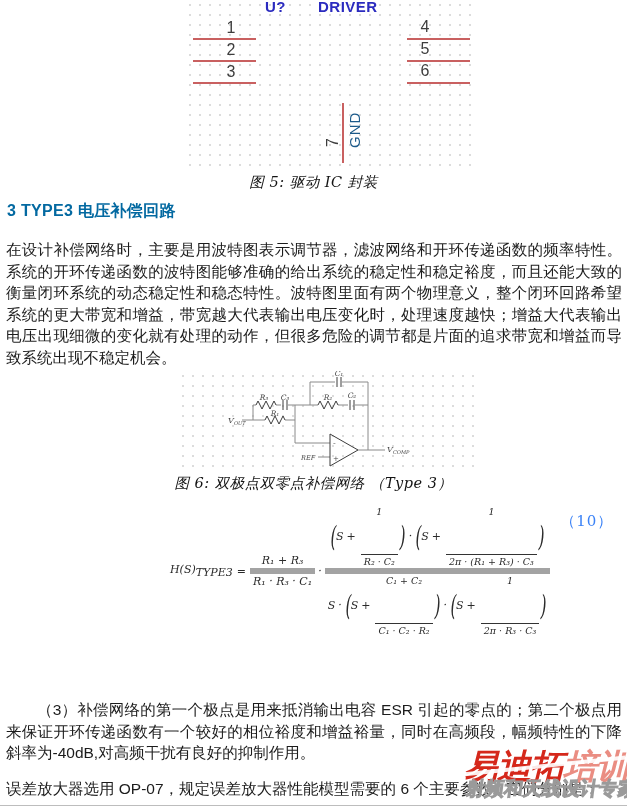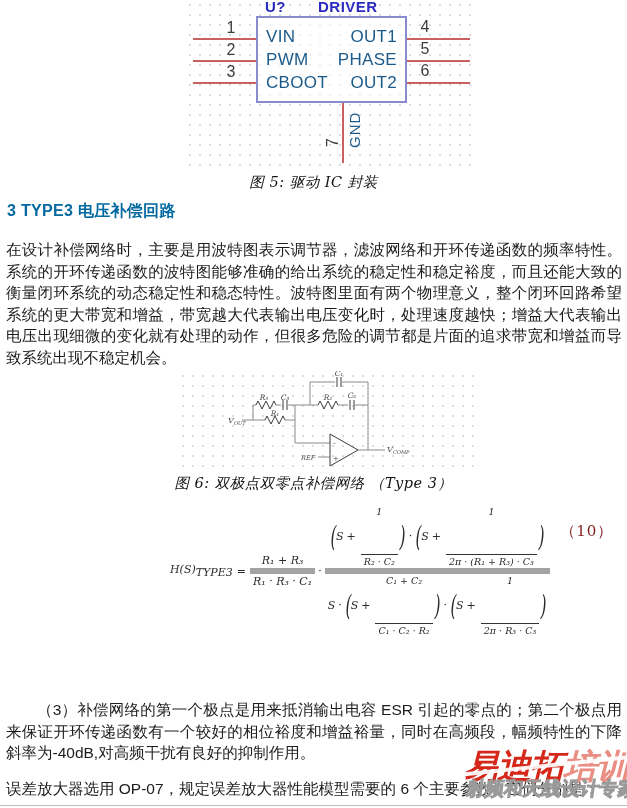--- a/index.html
+++ b/index.html
@@ -64,21 +64,21 @@
   .frac { display:inline-flex; flex-direction:column; align-items:center; vertical-align:middle; }
   .frac .fn { padding:0 3px 1px; text-align:center; }
   .frac .fd { border-top:6px solid #a3a3a3; padding:1px 3px 0; text-align:center; }
   .frac.small { font-size:9.5px; margin:0 2px; }
   .frac.small .fd { border-top:.8px solid #333;margin-top:36px; }
   .row { display:inline-flex; align-items:center; }
   .pgroup { display:inline-flex; align-items:center; margin:0 1px; }
   .paren { display:inline-block; font-size:28px; font-weight:200; line-height:.85; transform:scaleX(.55); margin:0 -3px; }
   .dotsep { margin:0 3px; }
   .op { margin:0 3px; }
-  .eq-no { font-size:15px; font-style:normal; color:#7f1d1d; margin-left:10px; align-self:flex-start; margin-top:16px; letter-spacing:1px; }
+  .eq-no { font-size:15px; font-style:normal; color:#3b82f6; margin-left:10px; align-self:flex-start; margin-top:6px; letter-spacing:1px; }
   
   .brand {
     position:absolute; left:464px; top:744px; z-index:5;
     font-size:34px; font-weight:900; letter-spacing:-1px; white-space:nowrap; font-style:italic;
   }
   .brand .b1 { color:#d5281b; }
   .brand .b2 { color:#ea8d82; }
   .brand-slash { position:absolute; left:462px; top:764px; width:164px; height:4px; background:#ffffff; transform:rotate(-6deg); z-index:6; opacity:.9; }
   .tagline {
     position:absolute; left:466px; top:776px; z-index:5; white-space:nowrap;
@@ -89,34 +89,20 @@
 </style>
 </head>
 <body>
 
 <div class="page">
 
   <div class="fig5 grid">
     <span class="refdes">U?</span>
     <span class="ictitle">DRIVER</span>
 
-    <div class="icbox">
-      <div class="icrow">
-        <span>VIN</span>
-        <span>OUT1</span>
-      </div>
-      <div class="icrow">
-        <span>PWM</span>
-        <span>PHASE</span>
-      </div>
-      <div class="icrow">
-        <span>CBOOT</span>
-        <span>OUT2</span>
-      </div>
-    </div>
 
     <i class="wire h" style="left:8px;top:38px;"></i>
     <i class="wire h" style="left:8px;top:60px;"></i>
     <i class="wire h" style="left:8px;top:82px;"></i>
     <i class="wire h" style="left:222px;top:38px;"></i>
     <i class="wire h" style="left:222px;top:60px;"></i>
     <i class="wire h" style="left:222px;top:82px;"></i>
     <i class="wire v" style="left:157px;top:103px;height:60px;"></i>
 
     <span class="pinnum" style="left:38px;top:19px;">1</span>

